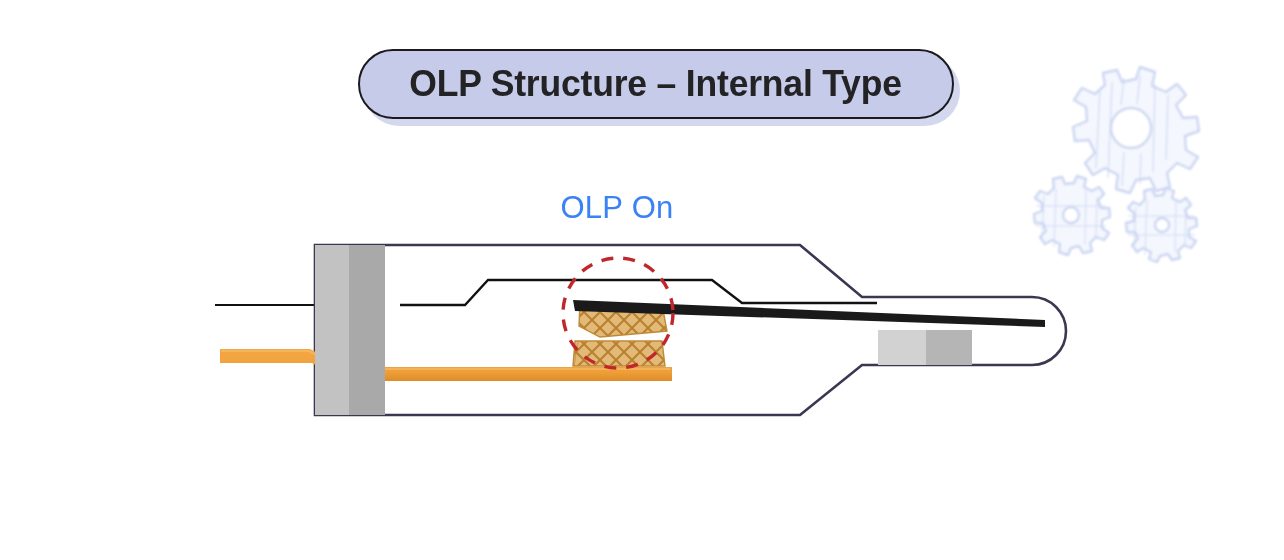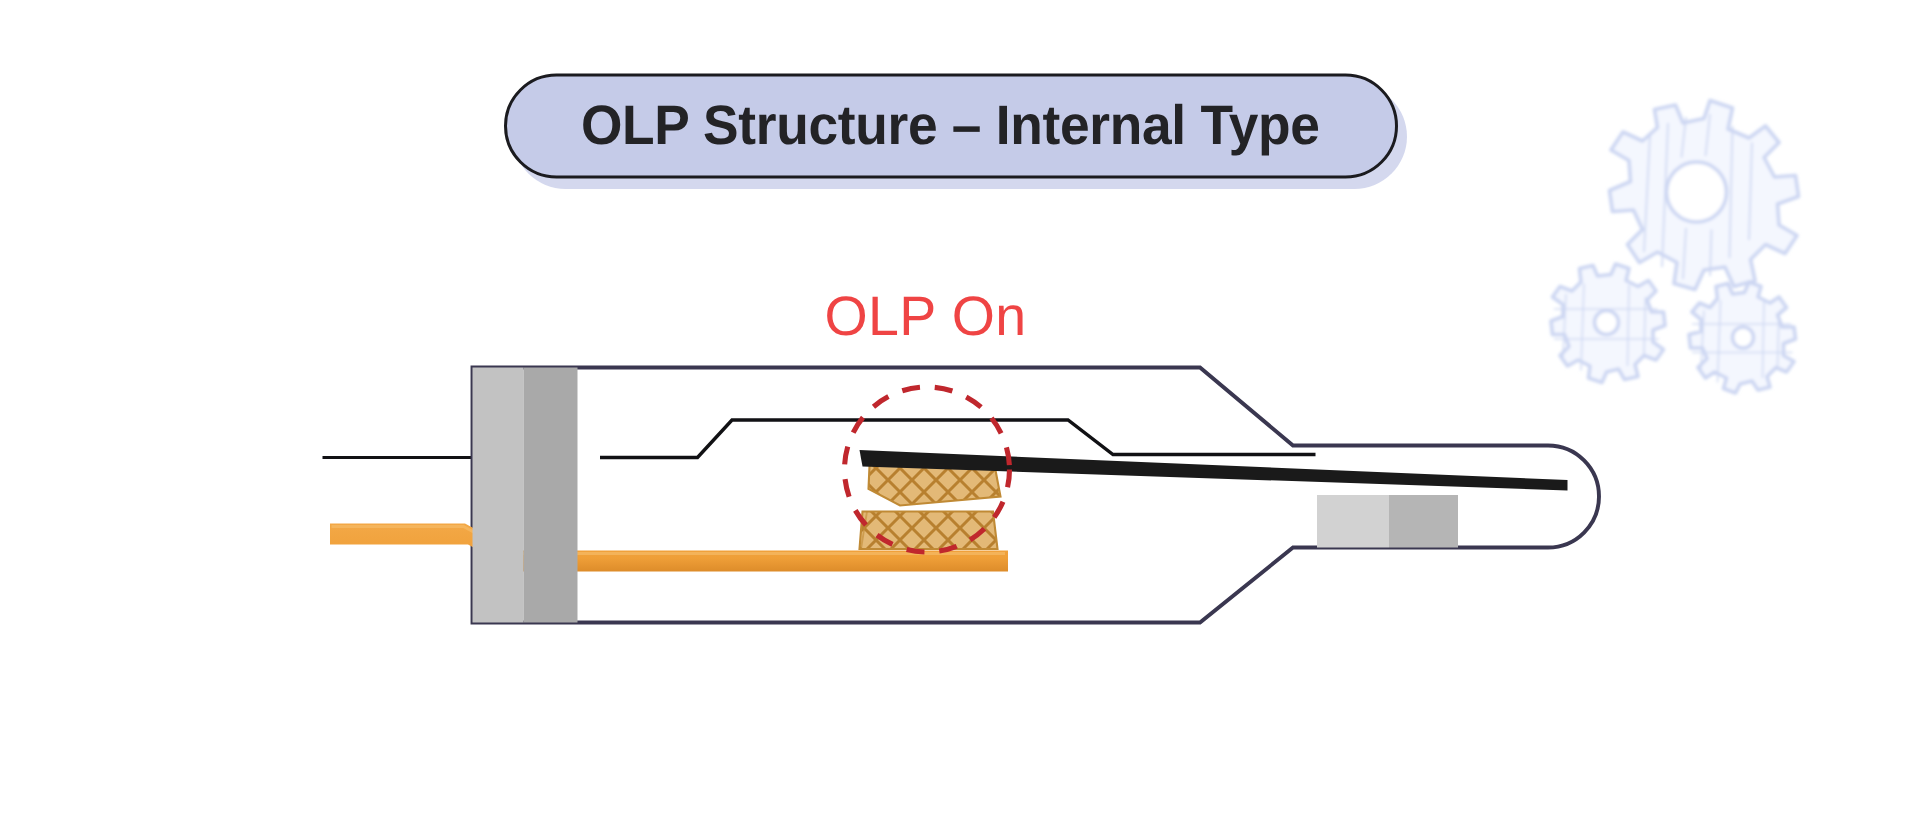--- a/index.html
+++ b/index.html
@@ -8,21 +8,21 @@
     background:#ffffff;
     font-family:"Liberation Sans", sans-serif;
     overflow:hidden;
     position:relative;
   }
   #stage{position:absolute;left:0;top:0;width:1284px;height:560px;}
 
   
   #title-badge{
     position:absolute;
-    left:336px; top:49px;
+    left:358px; top:49px;
     width:596px; height:70px;
     box-sizing:border-box;
     border-radius:35px;
     background:#c5cbe8;
     border:2.5px solid #1b1b1f;
     box-shadow:6px 7px 0 0 rgba(197,203,232,0.75);
     display:flex;align-items:center;justify-content:center;
   }
   #title-text{
     font-size:37px;
@@ -37,22 +37,22 @@
   #olp-on-label{
     position:absolute;
     left:0; top:190px; width:1284px;
     text-align:center;
     pointer-events:none;
   }
   #olp-on-text{
     display:inline-block;
     position:relative;
     left:-25px;
-    font-size:37px;
-    color:#ef4444;
+    font-size:31px;
+    color:#3b82f6;
     letter-spacing:0.3px;
   }
 
   svg{position:absolute;left:0;top:0;}
 </style>
 </head>
 <body>
 
 <div id="stage">
 

